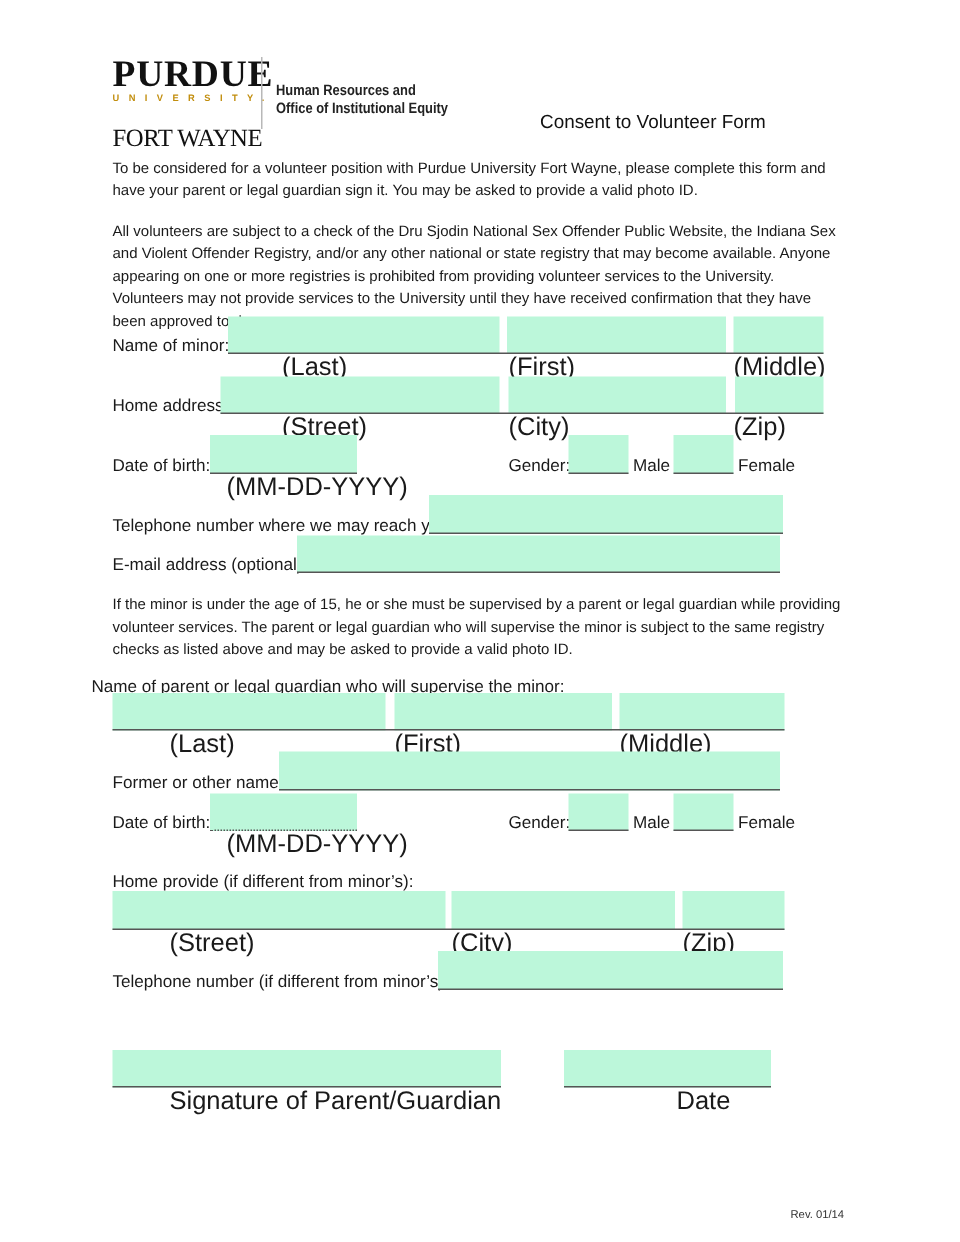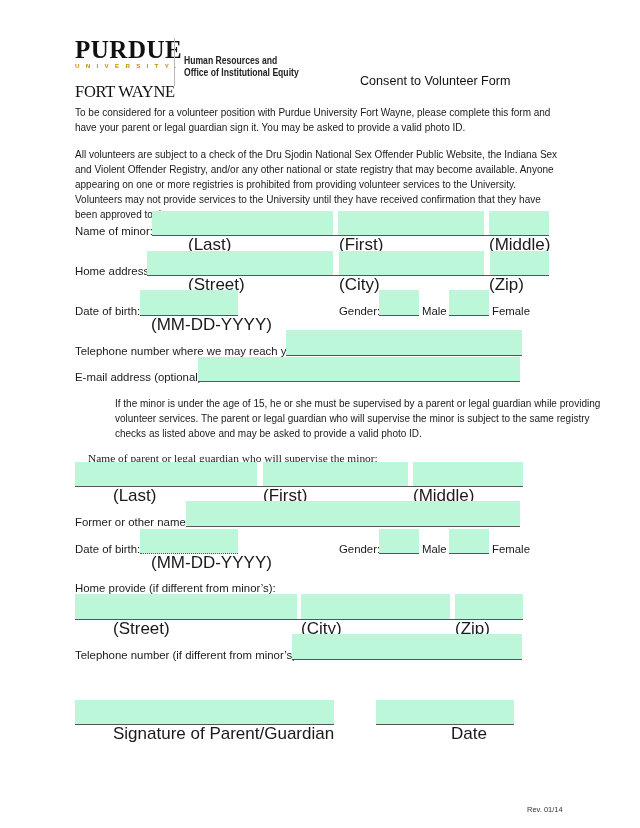--- a/index.html
+++ b/index.html
@@ -72,23 +72,23 @@
 <div class="abs t" style="left:492px; top:304px;">Female</div>
 
 <div class="abs t" style="left:75px; top:344px;">Telephone number where we may reach you:</div>
 <input class="fld" style="left: 286px; top: 330px; width: 236px; height: 26px;" value="">
 <div class="uline" style="left:286px; top:355px; width:236px;"></div>
 
 <div class="abs t" style="left:75px; top:370px;">E-mail address (optional):</div>
 <input class="fld" style="left: 198px; top: 357px; width: 322px; height: 25px;" value="">
 <div class="uline" style="left:198px; top:381px; width:322px;"></div>
 
-<div class="abs para" style="left:75px; top:396px;margin-left:40px;">If the minor is under the age of 15, he or she must be supervised by a parent or legal guardian while providing volunteer services. The parent or legal guardian who will supervise the minor is subject to the same registry checks as listed above and may be asked to provide a valid photo ID.</div>
+<div class="abs para" style="left:75px; top:396px;">If the minor is under the age of 15, he or she must be supervised by a parent or legal guardian while providing volunteer services. The parent or legal guardian who will supervise the minor is subject to the same registry checks as listed above and may be asked to provide a valid photo ID.</div>
 
-<div class="abs t" style="left:88px; top:451px;font-family:Liberation Serif, serif;">Name of parent or legal guardian who will supervise the minor:</div>
+<div class="abs t" style="left:61px; top:451px;">Name of parent or legal guardian who will supervise the minor:</div>
 <input class="fld" style="left: 75px; top: 462px; width: 182px; height: 25px;" value="">
 <input class="fld" style="left: 263px; top: 462px; width: 145px; height: 25px;" value="">
 <input class="fld" style="left: 413px; top: 462px; width: 110px; height: 25px;" value="">
 <div class="uline" style="left:75px; top:486px; width:448px;"></div>
 <div class="sub" style="left:113px; top:489px;">(Last)</div>
 <div class="sub" style="left:263px; top:489px;">(First)</div>
 <div class="sub" style="left:413px; top:489px;">(Middle)</div>
 
 <div class="abs t" style="left:75px; top:515px;">Former or other names:</div>
 <input class="fld" style="left: 186px; top: 501px; width: 334px; height: 26px;" value="">

